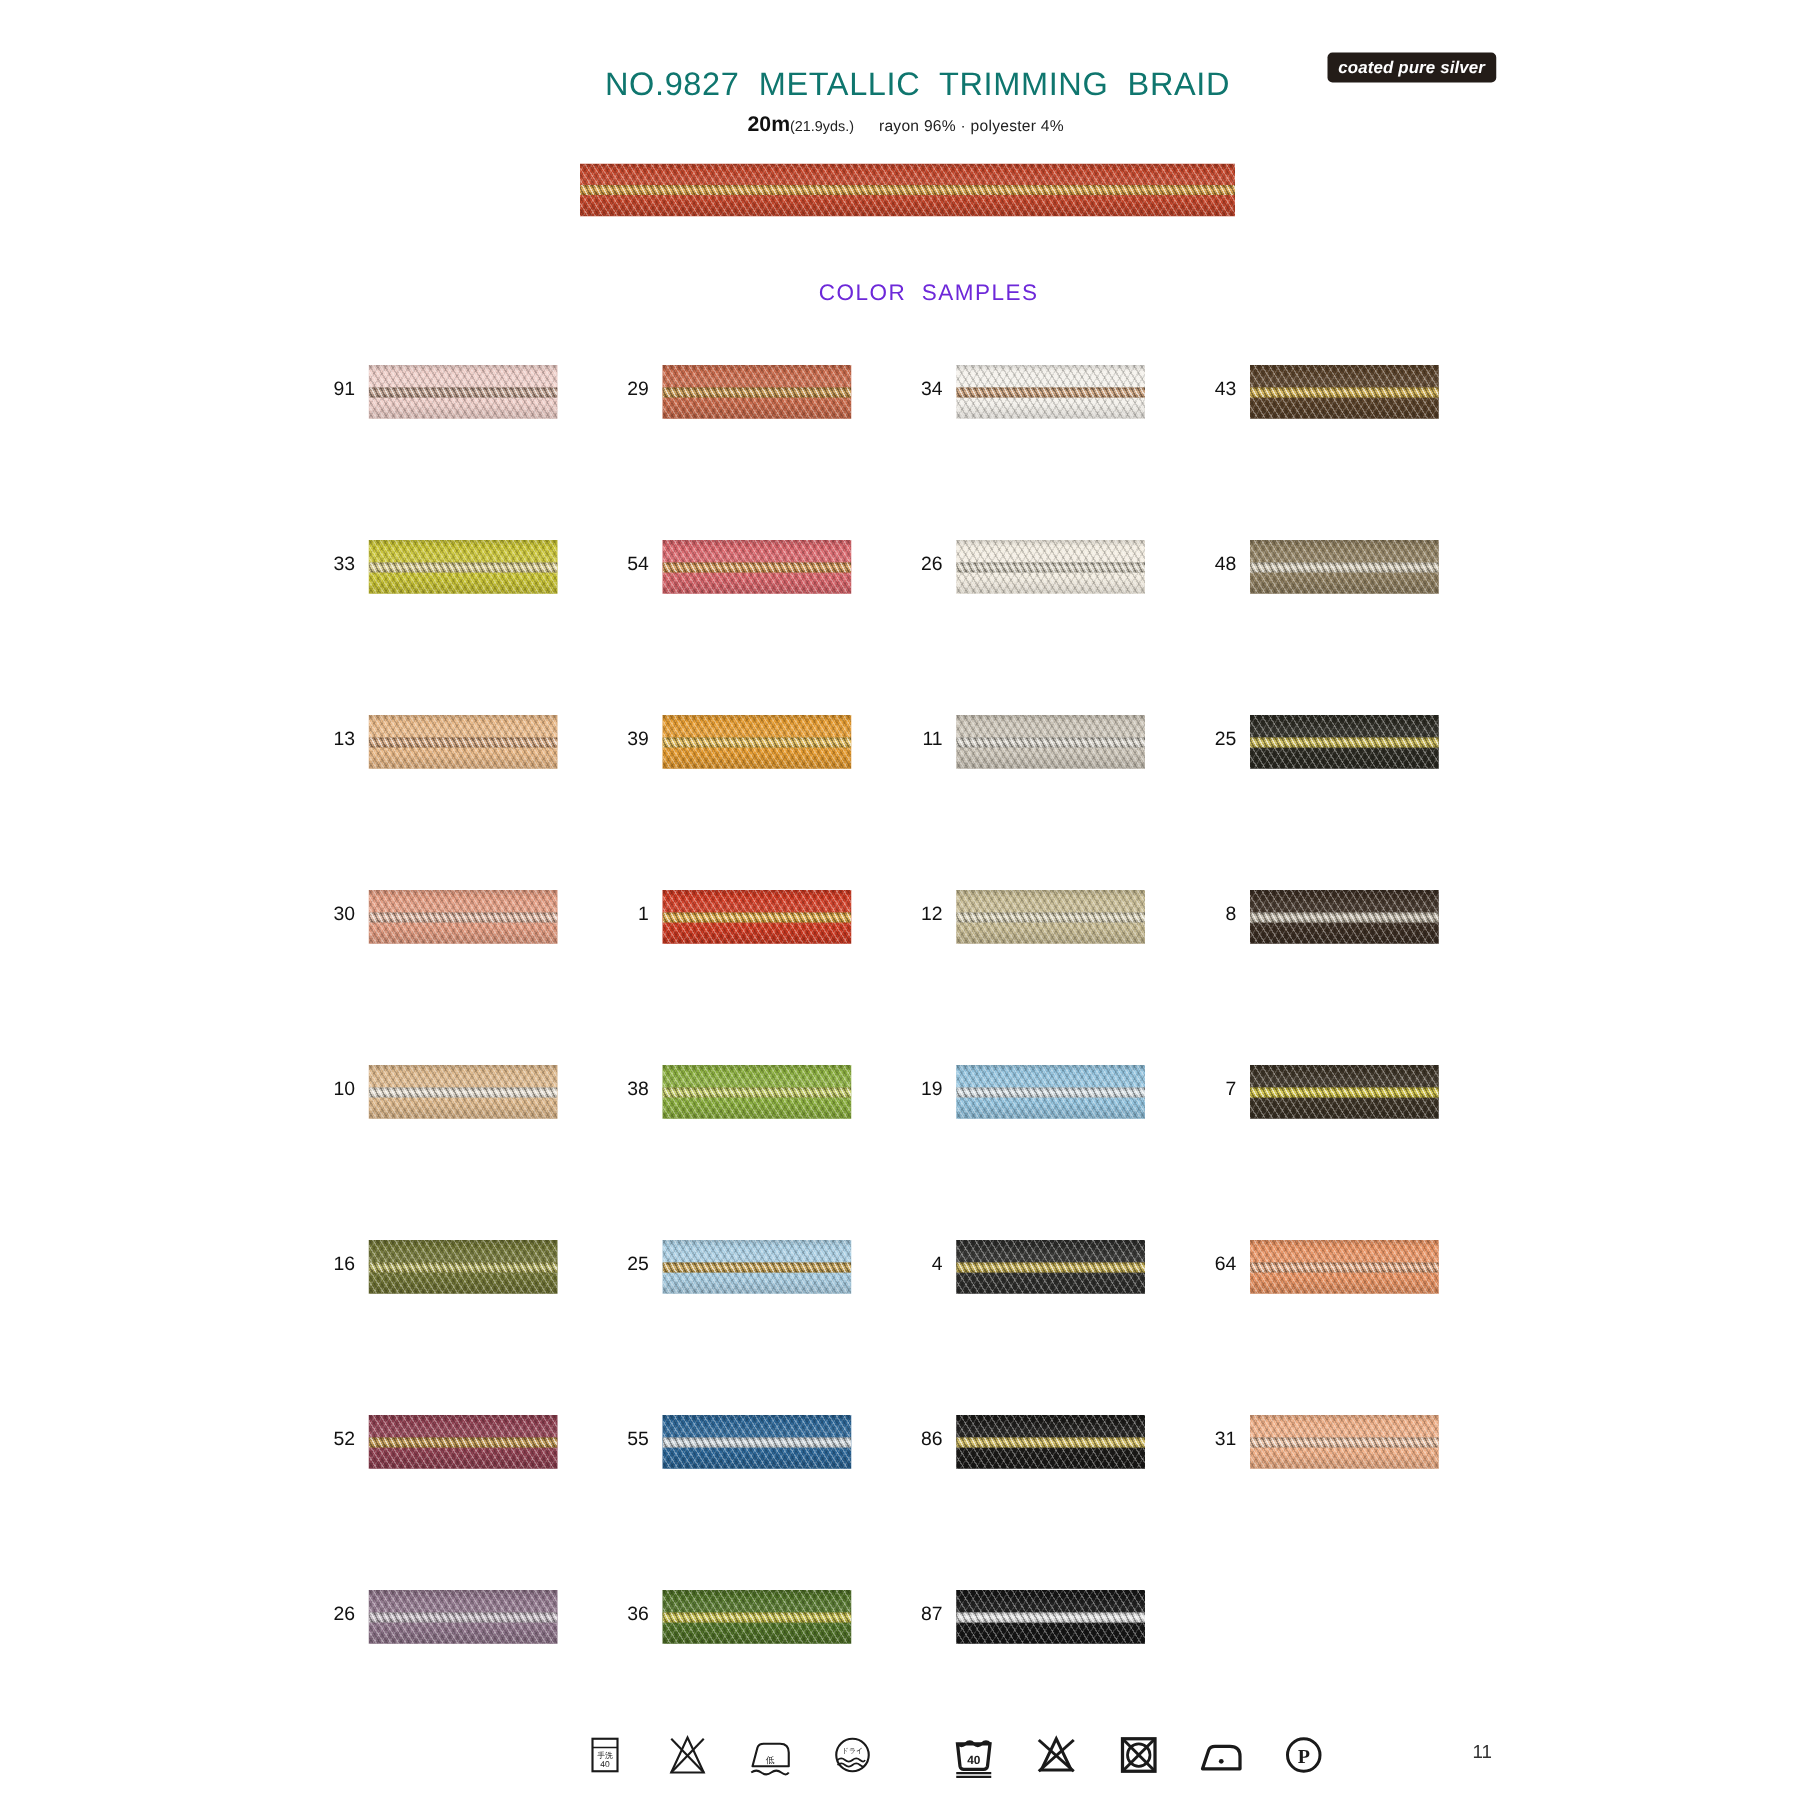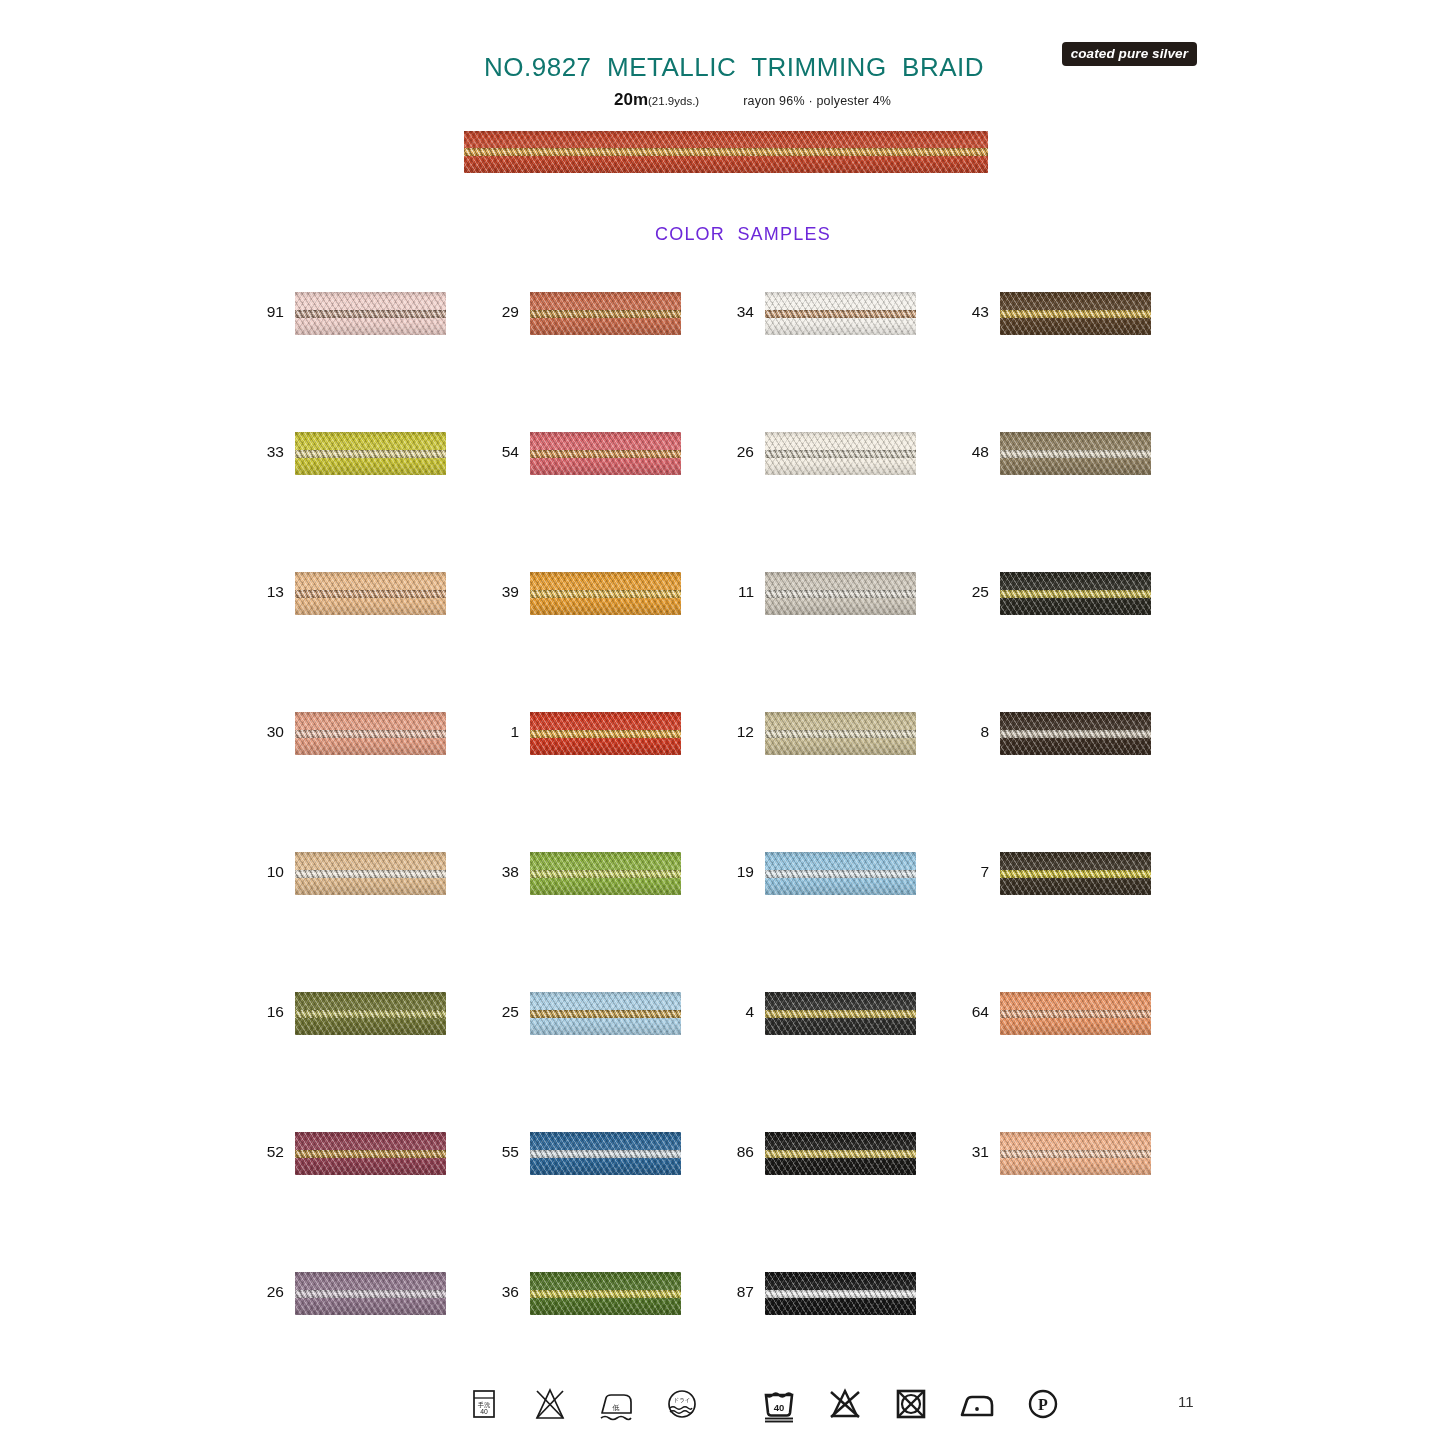--- a/index.html
+++ b/index.html
@@ -39,39 +39,39 @@
     font-size: 13.5px;
     padding: 4px 9px 5px 9px;
     border-radius: 4px;
     letter-spacing: 0.1px;
     white-space: nowrap;
   }
 
   
   .spec-row {
     position: absolute;
-    left: 614px;
+    left: 598px;
     top: 90px;
     display: flex;
     align-items: baseline;
     white-space: nowrap;
     justify-content: space-between;
   }
   .spec-length {
     font-size: 17px;
     font-weight: bold;
     color: #111;
   }
   .spec-length-yds {
     font-size: 11.5px;
     font-weight: normal;
     color: #222;
   }
   .spec-fiber {
-    margin-left: 44px;
+    margin-left: 20px;
     font-size: 12.5px;
     color: #222;
     letter-spacing: 0.2px;
   }
 
   
   .hero-braid {
     position: absolute;
     left: 464px;
     top: 131px;

